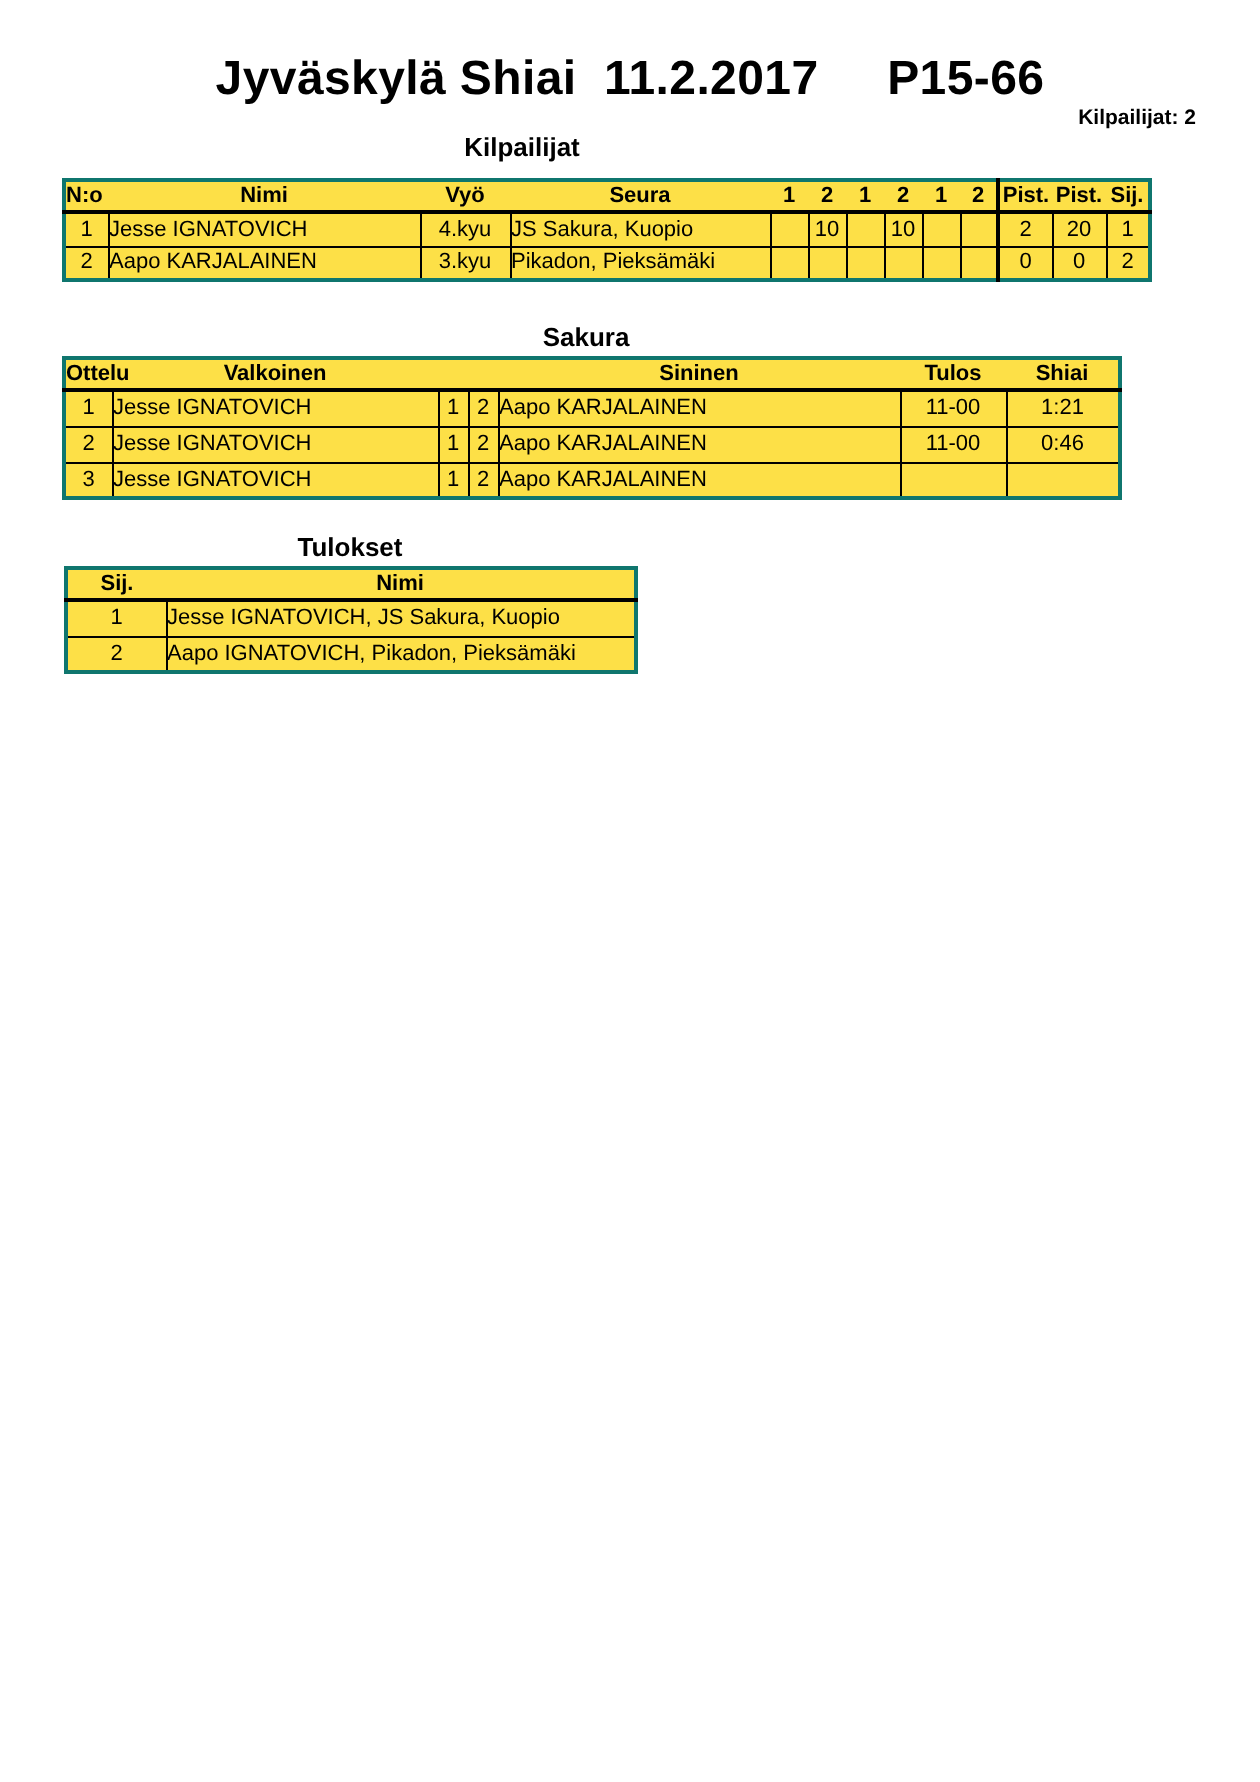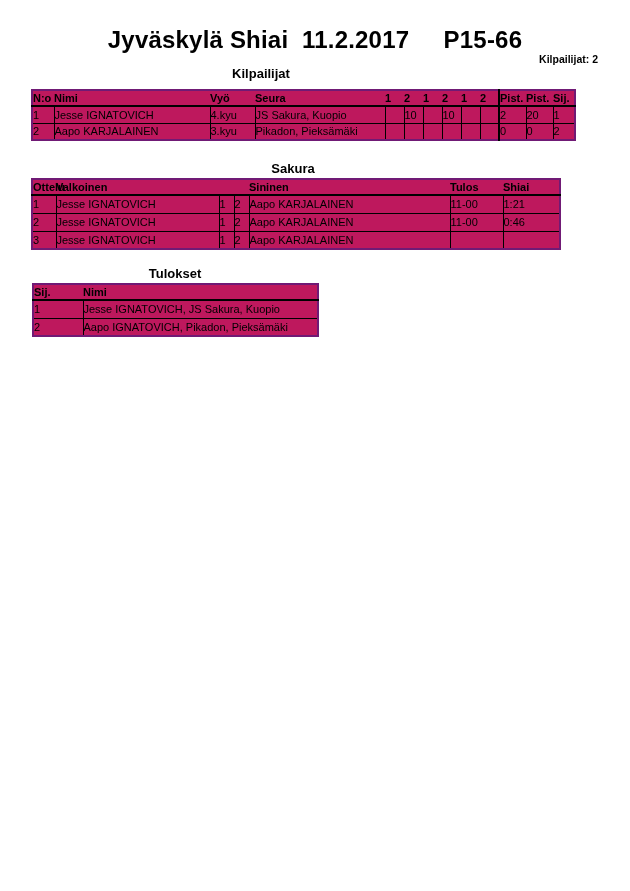--- a/index.html
+++ b/index.html
@@ -31,42 +31,42 @@
     white-space: nowrap;
   }
   .h-competitors { top: 66px; left: 261px; }
   .h-matches    { top: 161px; left: 293px; }
   .h-results    { top: 266px; left: 175px; }
 
   table.tbl {
     position: absolute;
     border-collapse: collapse;
     table-layout: fixed;
-    border: 2px solid #701a75;
-    background: #be185d;
+    border: 2px solid #0f766e;
+    background: #fde047;
   }
   .tbl th, .tbl td {
     font-size: 11px;
     padding: 0;
     white-space: nowrap;
     overflow: visible;
     vertical-align: middle;
     height: 17px;
   }
   .tbl th {
     border: 0;
     border-bottom: 2px solid #000;
     font-weight: bold;
     height: 16px;
   }
   .tbl td { border: 1px solid #000; font-weight: normal; }
   .thick-left { border-left: 2px solid #000 !important; }
   .al { text-align: left; padding-left: 6px; }
   .al0 { text-align: left; padding-left: 0; }
-  .ac { text-align: left; }
+  .ac { text-align: center; }
 
   #competitors-table { top: 89px; left: 31px; width: 543px; }
   #matches-table     { top: 178px; left: 31px; width: 528px; }
   #matches-table td  { height: 18px; }
   #results-table     { top: 283px; left: 32px; width: 285px; }
   #results-table td  { height: 18px; }
 </style>
 </head>
 <body>
 

